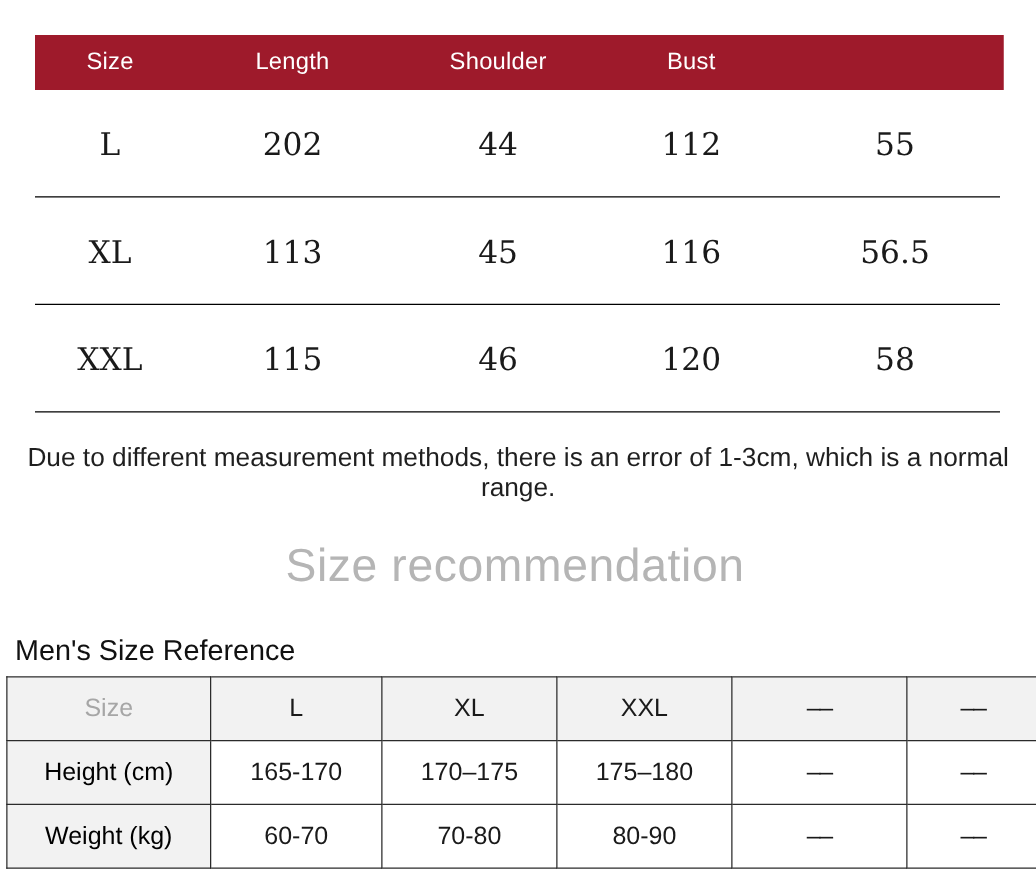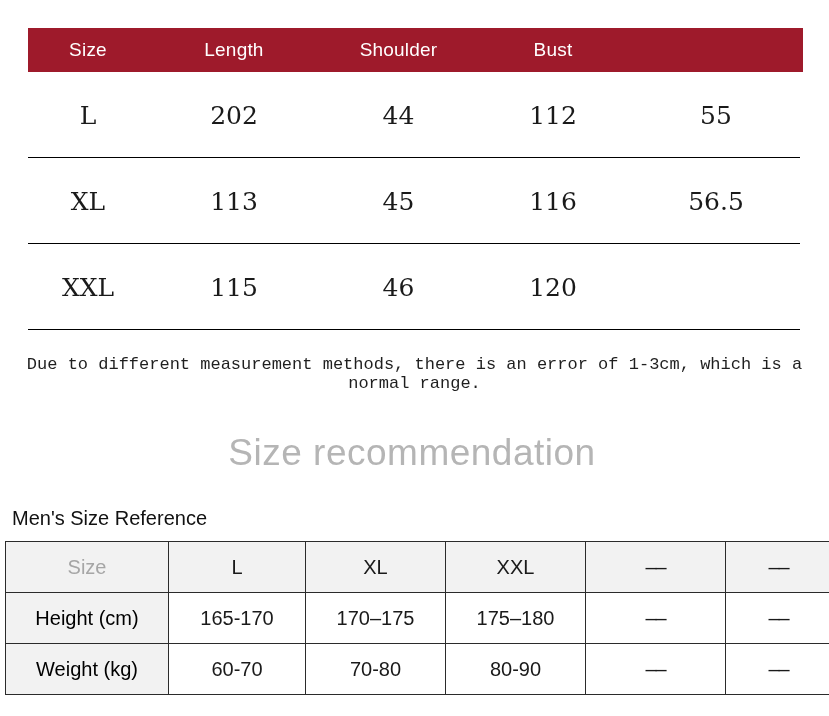--- a/index.html
+++ b/index.html
@@ -86,44 +86,44 @@
   .c3 { width: 152px; }
   .c4 { width: 174px; }
 
   
   #disclaimer {
     position: absolute;
     left: 0;
     top: 355px;
     width: 829px;
     text-align: center;
-    font-size: 17px;
+    font-size: 21px;
     color: #1f1f1f;
-    font-family: Liberation Mono, monospace;
+    font-family: Liberation Sans, sans-serif;
   }
 
   
   #recommendation-title {
     position: absolute;
     left: 0;
     top: 432px;
     width: 824px;
     text-align: center;
     font-size: 37px;
     color: #b5b5b5;
     font-family: "Liberation Sans", sans-serif;
     font-weight: 400;
     letter-spacing: 0.5px;
   }
 
   #reference-label {
     position: absolute;
     left: 12px;
     top: 507px;
-    font-size: 20px;
+    font-size: 23px;
     color: #111111;
     font-family: "Liberation Sans", sans-serif;
   }
 
   
   #reference-table {
     position: absolute;
     left: 5px;
     top: 541px;
     width: 824px;
@@ -194,20 +194,21 @@
       </div>
       <div class="rowline"></div>
     </div>
 
     <div class="chart-row">
       <div class="rowcells">
         <div class="dcell c0">XXL</div>
         <div class="dcell c1">115</div>
         <div class="dcell c2">46</div>
         <div class="dcell c3">120</div>
+        <div class="dcell c4">58</div>
       </div>
       <div class="rowline"></div>
     </div>
 
   </div>
 </div>
 
 <div id="disclaimer">Due to different measurement methods, there is an error of 1-3cm, which is a normal range.</div>
 
 <div id="recommendation-title">Size recommendation</div>

